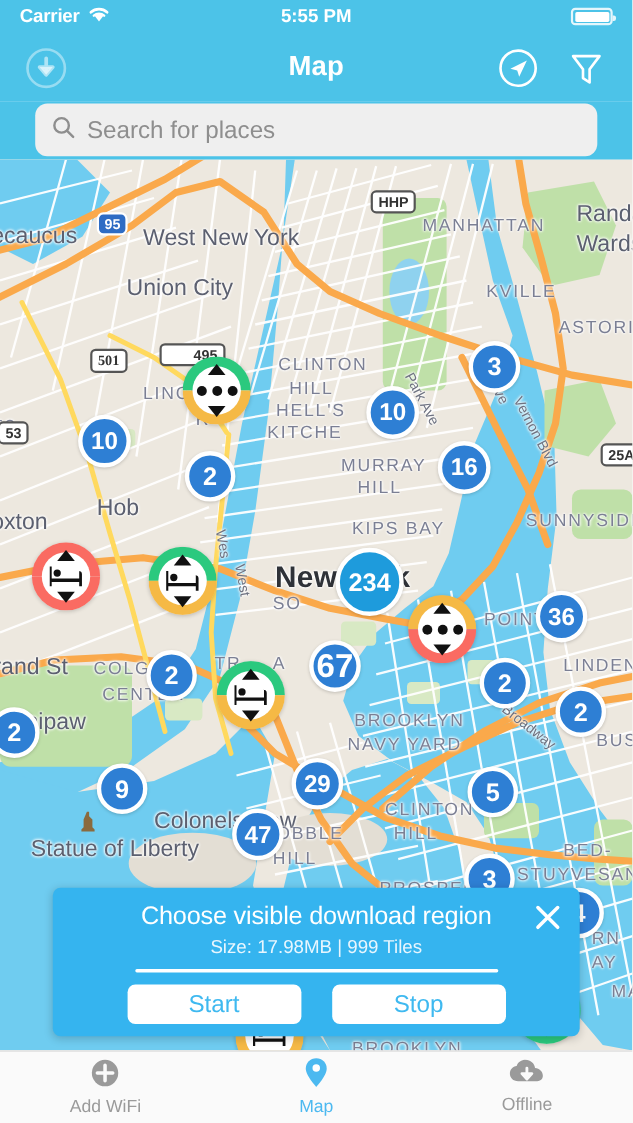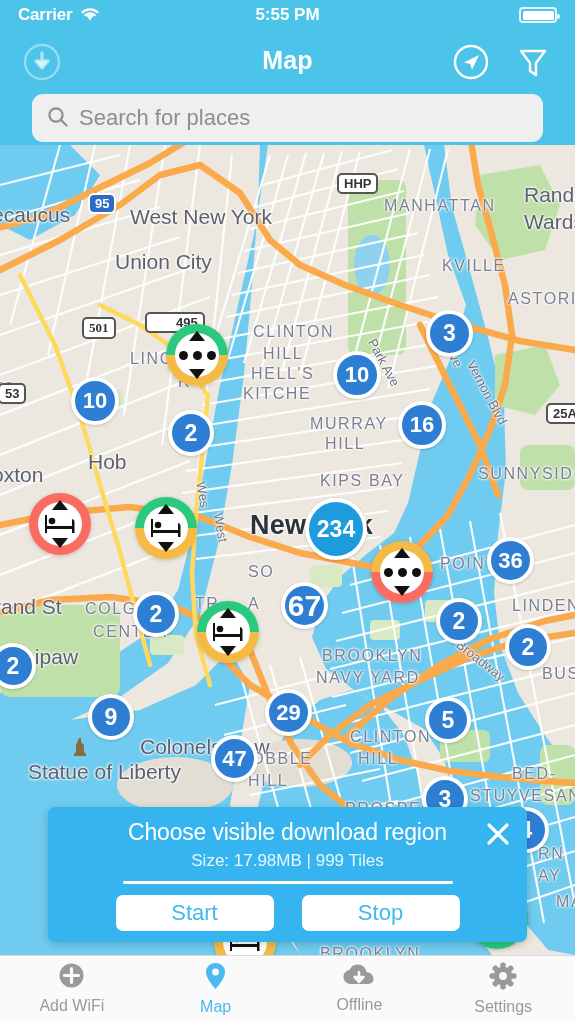--- a/index.html
+++ b/index.html
@@ -369,21 +369,21 @@
         <div class="mlbl hood" style="left: 243px; top: 240px;">KITCHE</div>
         <div class="mlbl street" style="left: 358px; top: 210px; transform: rotate(62deg);">Park Ave</div>
         <div class="mlbl street" style="left: 428px; top: 195px; transform: rotate(62deg);">1st Ave</div>
         <div class="mlbl street" style="left: 452px; top: 240px; transform: rotate(62deg);">Vernon Blvd</div>
         <div class="mlbl hood" style="left: 310px; top: 270px;">MURRAY</div>
         <div class="mlbl hood" style="left: 325px; top: 290px;">HILL</div>
         <div class="mlbl hood" style="left: 320px; top: 327px;">KIPS BAY</div>
         <div class="mlbl hood" style="left: 478px; top: 320px;">SUNNYSIDE</div>
         <div class="mlbl city" style="left: 88px; top: 305px;">Hob</div>
         <div class="mlbl big" style="left: 250px; top: 365px;">New York</div>
-        <div class="mlbl hood" style="left: 248px; top: 418px;">SO</div>
+        <div class="mlbl hood" style="left: 248px; top: 396px;">SO</div>
         <div class="mlbl hood" style="left: 402px; top: 410px;">GR</div>
         <div class="mlbl hood" style="left: 440px; top: 410px;">POINT</div>
         <div class="mlbl hood" style="left: 512px; top: 452px;">LINDEN</div>
         <div class="mlbl hood" style="left: 195px; top: 450px;">TR</div>
         <div class="mlbl hood" style="left: 248px; top: 450px;">A</div>
         <div class="mlbl city" style="left: -6px; top: 450px;">rand St</div>
         <div class="mlbl city" style="left: -8px; top: 318px;">oxton</div>
         <div class="mlbl hood" style="left: 85px; top: 455px;">COLGATE</div>
         <div class="mlbl hood" style="left: 93px; top: 478px;">CENTER</div>
         <div class="mlbl city" style="left: -6px; top: 500px;">munipaw</div>
@@ -588,30 +588,15 @@
     </div>
     <div class="tab">
       <span>
         <svg width="32" height="24" viewBox="0 0 32 24">
           <path d="M8 20 C3.6 20 0.5 16.9 0.5 13 C0.5 9.4 3.2 6.5 6.7 6.1 C7.8 2.6 11 0.5 14.8 0.5 C19.2 0.5 22.9 3.8 23.4 8 C27.4 8.3 30.5 11.3 30.5 15 C30.5 18.6 27.8 20 24 20 Z" fill="#9A9A9A"></path>
           <path d="M16 8 L16 16 M11.5 13 L16 18 L20.5 13 Z" stroke="#FAFAFA" stroke-width="2.6" fill="#FAFAFA" stroke-linejoin="round" stroke-linecap="round"></path>
         </svg>
       </span>
       <span class="tab-label">Offline</span>
     </div>
-    <div class="tab">
-      <span>
-        <svg width="28" height="28" viewBox="0 0 28 28">
-          <g fill="#9A9A9A">
-            <rect x="11.3" y="0.5" width="5.4" height="27" rx="2.2"></rect>
-            <rect x="11.3" y="0.5" width="5.4" height="27" rx="2.2" transform="rotate(45 14 14)"></rect>
-            <rect x="11.3" y="0.5" width="5.4" height="27" rx="2.2" transform="rotate(90 14 14)"></rect>
-            <rect x="11.3" y="0.5" width="5.4" height="27" rx="2.2" transform="rotate(135 14 14)"></rect>
-            <circle cx="14" cy="14" r="9.3"></circle>
-          </g>
-          <circle cx="14" cy="14" r="3.9" fill="#FAFAFA"></circle>
-        </svg>
-      </span>
-      <span class="tab-label">Settings</span>
-    </div>
   </div>
 
 </div>
 
 </body></html>

